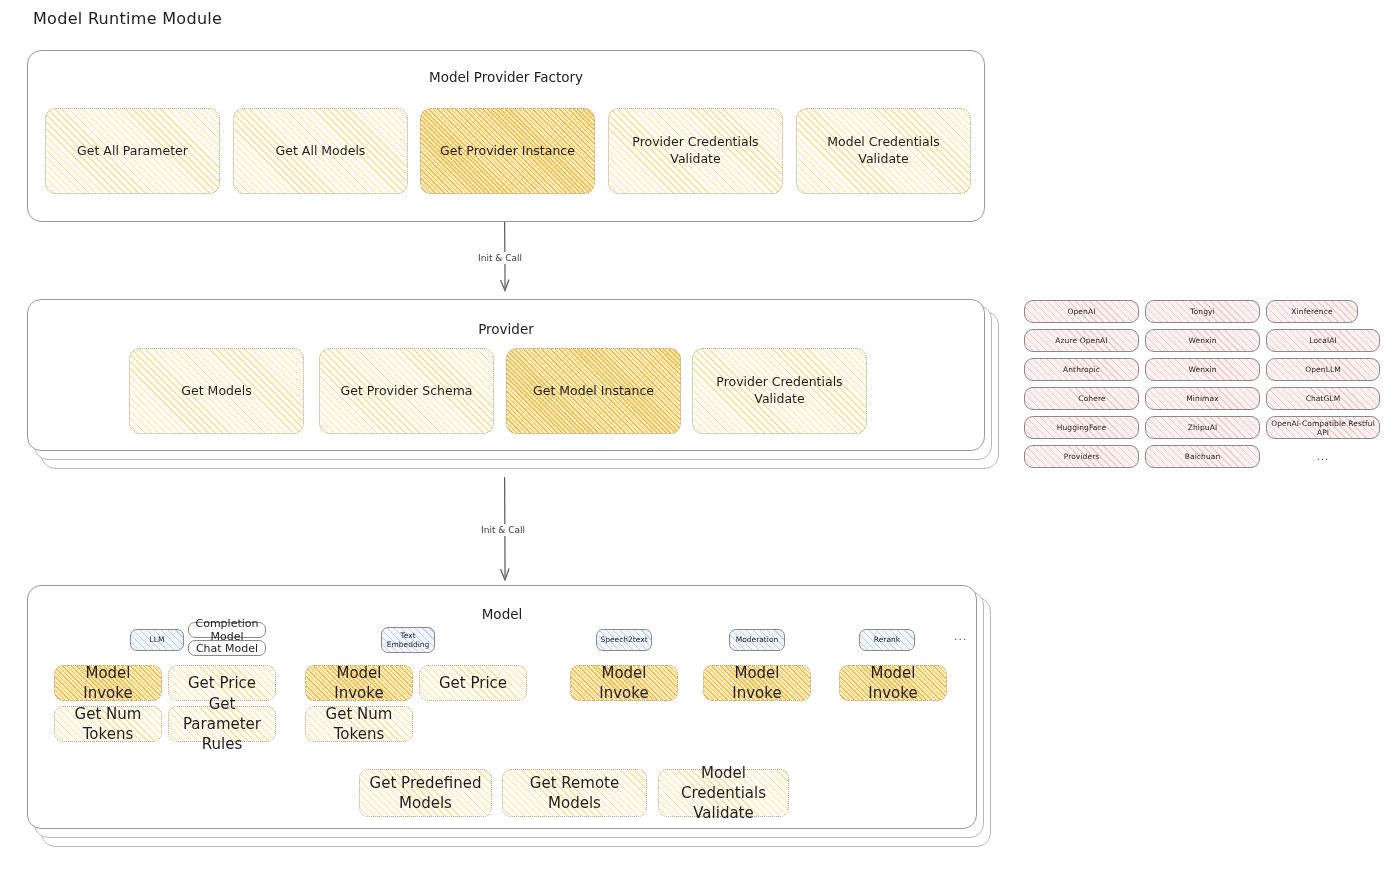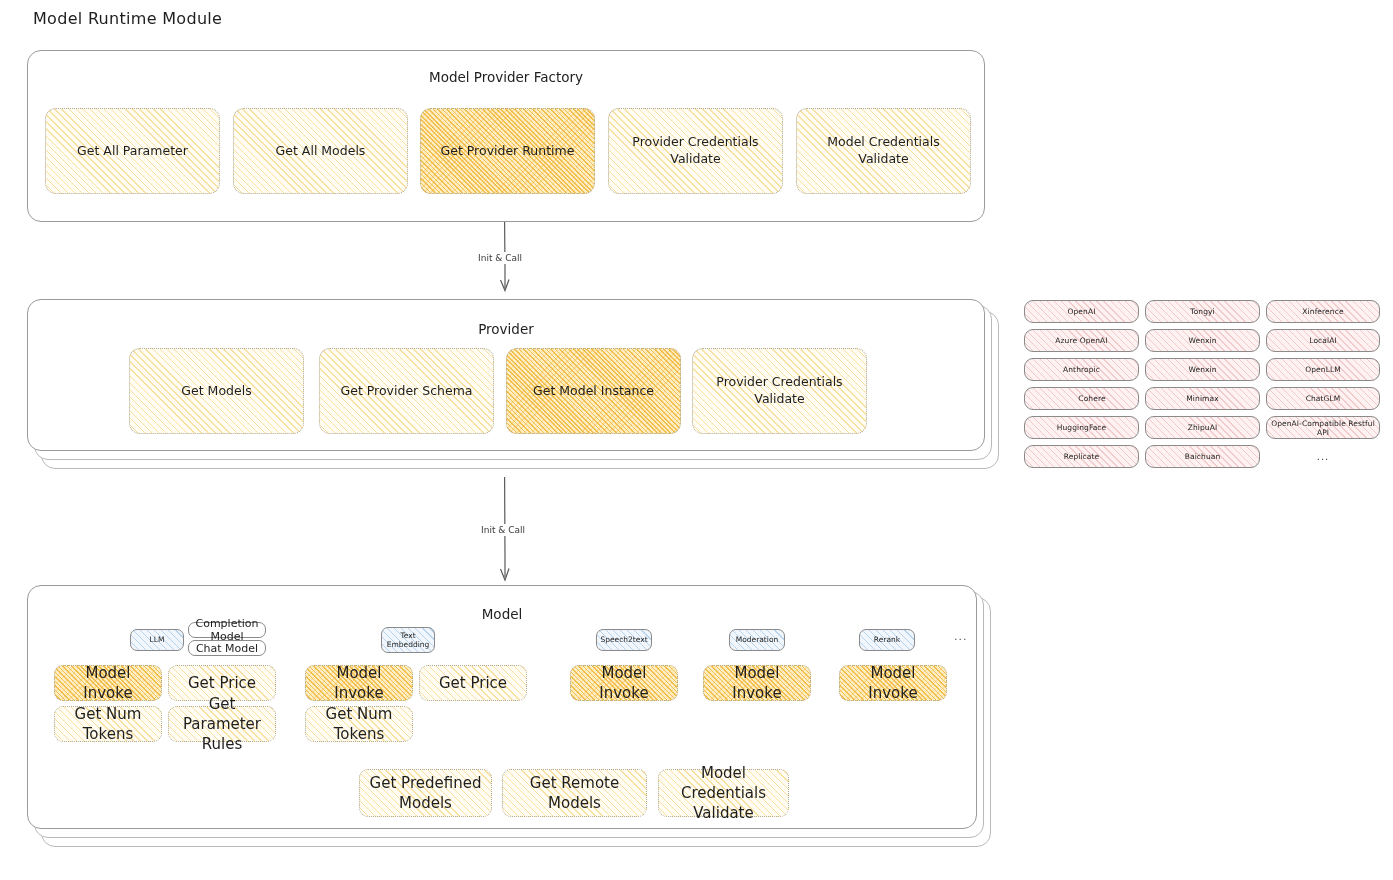--- a/index.html
+++ b/index.html
@@ -130,21 +130,21 @@
 
 <div class="abs page-title">Model Runtime Module</div>
 
 <div class="abs card" style="left:27px;top:50px;width:958px;height:172px;">
   <div class="card-title" style="top:18px;">Model Provider Factory</div>
 
   <div class="abs op hatch-light" style="left:17px;top:57px;width:175px;height:86px;">Get All Parameter</div>
 
   <div class="abs op hatch-light" style="left:205px;top:57px;width:175px;height:86px;">Get All Models</div>
 
-  <div class="abs op hatch-dark" style="left:392px;top:57px;width:175px;height:86px;">Get Provider Runtime</div>
+  <div class="abs op hatch-dark" style="left:392px;top:57px;width:175px;height:86px;">Get Provider Instance</div>
 
   <div class="abs op hatch-light" style="left:580px;top:57px;width:175px;height:86px;">Provider Credentials Validate</div>
 
   <div class="abs op hatch-light" style="left:768px;top:57px;width:175px;height:86px;">Model Credentials Validate</div>
 </div>
 
 <svg class="arrow" style="left:495px;top:222px;width:20px;height:72px;" viewBox="0 0 20 72">
   <path d="M9.6 0 L10 46 M10 44 L10 66" stroke="#5a5a5a" stroke-width="1.2" fill="none"></path>
   <path d="M5.5 58 L10 68.5 L14 57.5" stroke="#5a5a5a" stroke-width="1.2" fill="none"></path>
 </svg>
@@ -165,30 +165,30 @@
   <div class="abs op hatch-light" style="left:664px;top:48px;width:175px;height:86px;">Provider Credentials Validate</div>
 </div>
 
 <div class="abs" style="left:1024px;top:300px;width:356px;height:175px;">
 
   <div class="abs chip hatch-pink" style="left:0px;top:0px;width:115px;height:23px;">OpenAI</div>
   <div class="abs chip hatch-pink" style="left:0px;top:29px;width:115px;height:23px;">Azure OpenAI</div>
   <div class="abs chip hatch-pink" style="left:0px;top:58px;width:115px;height:23px;">Anthropic</div>
   <div class="abs chip hatch-pink" style="left:0px;top:87px;width:115px;height:23px;padding-left:24px;">Cohere</div>
   <div class="abs chip hatch-pink" style="left:0px;top:116px;width:115px;height:23px;">HuggingFace</div>
-  <div class="abs chip hatch-pink" style="left:0px;top:145px;width:115px;height:23px;">Replicate</div>
+  <div class="abs chip hatch-pink" style="left:0px;top:145px;width:115px;height:23px;">Providers</div>
 
   <div class="abs chip hatch-pink" style="left:121px;top:0px;width:115px;height:23px;">Tongyi</div>
   <div class="abs chip hatch-pink" style="left:121px;top:29px;width:115px;height:23px;">Wenxin</div>
   <div class="abs chip hatch-pink" style="left:121px;top:58px;width:115px;height:23px;">Wenxin</div>
   <div class="abs chip hatch-pink" style="left:121px;top:87px;width:115px;height:23px;">Minimax</div>
   <div class="abs chip hatch-pink" style="left:121px;top:116px;width:115px;height:23px;">ZhipuAI</div>
   <div class="abs chip hatch-pink" style="left:121px;top:145px;width:115px;height:23px;">Baichuan</div>
 
-  <div class="abs chip hatch-pink" style="left:242px;top:0px;width:114px;height:23px;">Xinference</div>
+  <div class="abs chip hatch-pink" style="left:242px;top:0px;width:92px;height:23px;">Xinference</div>
   <div class="abs chip hatch-pink" style="left:242px;top:29px;width:114px;height:23px;">LocalAI</div>
   <div class="abs chip hatch-pink" style="left:242px;top:58px;width:114px;height:23px;">OpenLLM</div>
   <div class="abs chip hatch-pink" style="left:242px;top:87px;width:114px;height:23px;">ChatGLM</div>
   <div class="abs chip hatch-pink" style="left:242px;top:116px;width:114px;height:23px;">OpenAI-Compatible Restful API</div>
   <div class="abs ellipsis-chip" style="left:242px;top:145px;width:114px;height:23px;">...</div>
 </div>
 
 <svg class="arrow" style="left:495px;top:477px;width:20px;height:108px;" viewBox="0 0 20 108">
   <path d="M9.6 0 L10 80 M10 78 L10 100" stroke="#5a5a5a" stroke-width="1.2" fill="none"></path>
   <path d="M5.5 92 L10 103 L14 91.5" stroke="#5a5a5a" stroke-width="1.2" fill="none"></path>

